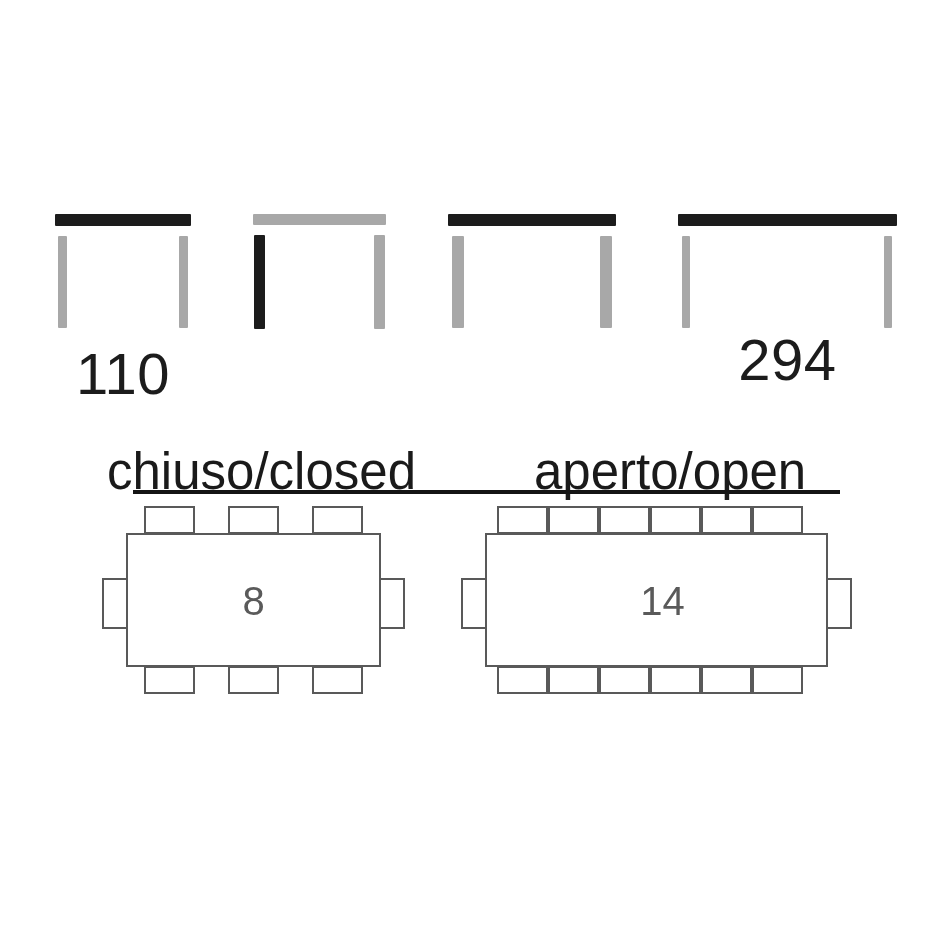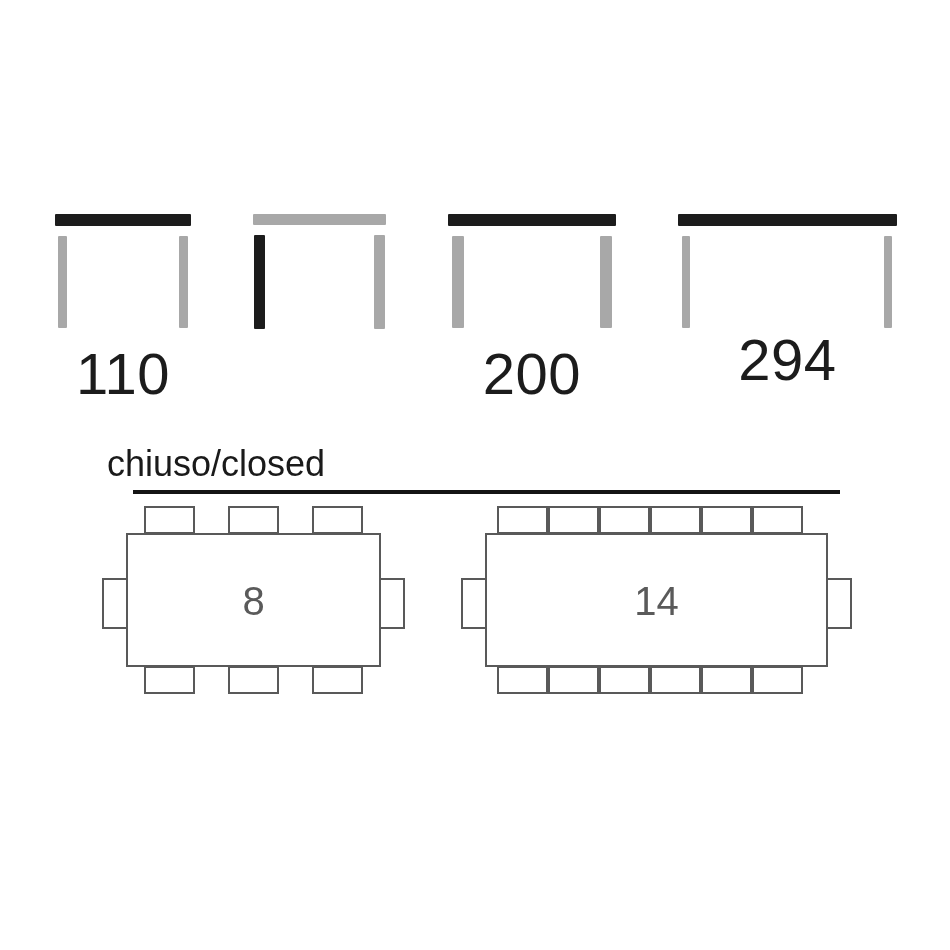--- a/index.html
+++ b/index.html
@@ -45,21 +45,21 @@
     letter-spacing: 0.5px;
     line-height: 1;
     white-space: nowrap;
     font-family: "Liberation Sans", sans-serif;
   }
 
   
   .caption {
     position: absolute;
     color: #1a1a1a;
-    font-size: 36px;
+    font-size: 51px;
     font-weight: 400;
     line-height: 1;
     white-space: nowrap;
     font-family: "Liberation Sans", sans-serif;
     text-align: right;
   }
   .caption-rule {
     position: absolute;
     background: #141414;
   }
@@ -105,30 +105,30 @@
     <div class="topbar" style="width:133px; height:11px; background:#a8a8a8;"></div>
     <div class="leg" style="left:1px; top:21px; width:11px; height:94px; background:#1c1c1c;"></div>
     <div class="leg" style="left:121px; top:21px; width:11px; height:94px; background:#a8a8a8;"></div>
   </div>
 
   <div class="elevation" style="left:448px; top:214px; width:168px; height:115px;">
     <div class="topbar" style="width:168px; height:12px; background:#1c1c1c;"></div>
     <div class="leg" style="left:4px; top:22px; width:12px; height:92px; background:#a8a8a8;"></div>
     <div class="leg" style="left:152px; top:22px; width:12px; height:92px; background:#a8a8a8;"></div>
   </div>
-  <div class="dim-label" style="left:448px; top:345px; width:168px;">200</div>
 
   <div class="elevation" style="left:678px; top:214px; width:219px; height:115px;">
     <div class="topbar" style="width:219px; height:12px; background:#1c1c1c;"></div>
     <div class="leg" style="left:4px; top:22px; width:8px; height:92px; background:#a8a8a8;"></div>
     <div class="leg" style="left:206px; top:22px; width:8px; height:92px; background:#a8a8a8;"></div>
   </div>
   <div class="dim-label" style="left:678px; top:331px; width:219px;">294</div>
 
   <div class="caption" style="left:107px; top:446px;">chiuso/closed</div>
+  <div class="caption" style="left:534px; top:446px;">aperto/open</div>
   <div class="caption-rule" style="left:133px; top:490px; width:707px; height:4px;"></div>
 
   <div class="plan" style="left:102px; top:506px; width:310px; height:194px;">
 
     <div class="seat" style="left:42px; top:0px; width:51px; height:28px;"></div>
     <div class="seat" style="left:126px; top:0px; width:51px; height:28px;"></div>
     <div class="seat" style="left:210px; top:0px; width:51px; height:28px;"></div>
 
     <div class="seat" style="left:0px; top:72px; width:26px; height:51px;"></div>
     <div class="seat" style="left:277px; top:72px; width:26px; height:51px;"></div>
@@ -147,21 +147,21 @@
     <div class="seat" style="left:87px; top:0px; width:51px; height:28px;"></div>
     <div class="seat" style="left:138px; top:0px; width:51px; height:28px;"></div>
     <div class="seat" style="left:189px; top:0px; width:51px; height:28px;"></div>
     <div class="seat" style="left:240px; top:0px; width:51px; height:28px;"></div>
     <div class="seat" style="left:291px; top:0px; width:51px; height:28px;"></div>
 
     <div class="seat" style="left:0px; top:72px; width:26px; height:51px;"></div>
     <div class="seat" style="left:365px; top:72px; width:26px; height:51px;"></div>
 
     <div class="table-top" style="left:24px; top:27px; width:343px; height:134px;"></div>
-    <div class="seat-count" style="left:24px; top:75px; width:343px;">14</div>
+    <div class="seat-count" style="left:24px; top:75px; width:343px;padding-left:6px;">14</div>
 
     <div class="seat" style="left:36px; top:160px; width:51px; height:28px;"></div>
     <div class="seat" style="left:87px; top:160px; width:51px; height:28px;"></div>
     <div class="seat" style="left:138px; top:160px; width:51px; height:28px;"></div>
     <div class="seat" style="left:189px; top:160px; width:51px; height:28px;"></div>
     <div class="seat" style="left:240px; top:160px; width:51px; height:28px;"></div>
     <div class="seat" style="left:291px; top:160px; width:51px; height:28px;"></div>
   </div>
 
 </div>

